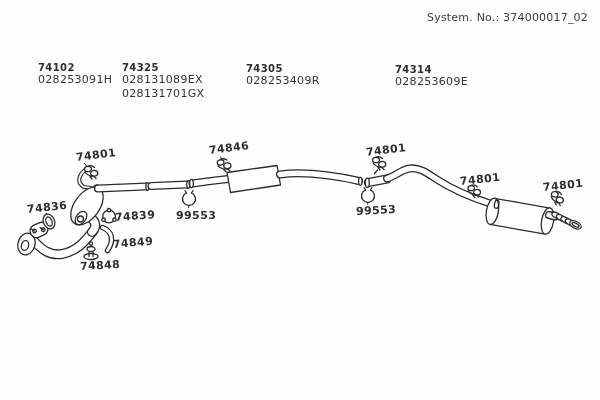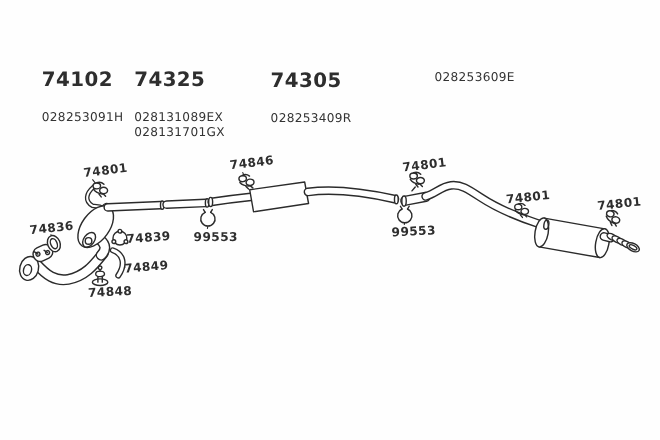--- a/index.html
+++ b/index.html
@@ -6,21 +6,21 @@
   html,body { margin:0; padding:0; background:#ffffff; }
   .page {
     position:relative; width:600px; height:400px; background:#fefefe;
     font-family:"DejaVu Sans", sans-serif; color:#2e2e2e; overflow:hidden;
   }
   .sysno {
     position:absolute; top:11px; right:12px;
     font-size:11px; color:#3c3c3c; letter-spacing:.2px;
   }
   .group { position:absolute; }
-  .group .code { font-weight:bold; font-size:18px; letter-spacing:.4px; margin-bottom:17px; }
+  .group .code { font-weight:bold; font-size:10px; letter-spacing:.4px; margin-bottom:0; }
   .group .oe   { font-size:11px; letter-spacing:.3px; line-height:13.5px; color:#333; }
   .g0 { left:38px;  top:62px; }
   .g1 { left:122px; top:62px; }
   .g2 { left:246px; top:63px; }
   .g3 { left:395px; top:64px; }
 
   .diagram { position:absolute; left:0; top:0; width:600px; height:400px; }
   .diagram svg { position:absolute; left:0; top:0; }
   .labels-layer { position:absolute; left:0; top:0; width:600px; height:400px; pointer-events:none; }
   .part-label {
@@ -41,36 +41,38 @@
   .to5 { fill:none; stroke:var(--ink); stroke-width:5.5; stroke-linecap:round; }
   .ti5 { fill:none; stroke:#fff;       stroke-width:3;   stroke-linecap:round; }
   .to4 { fill:none; stroke:var(--ink); stroke-width:4.2; stroke-linecap:round; }
   .ti4 { fill:none; stroke:#fff;       stroke-width:1.8; stroke-linecap:round; }
 </style>
 </head>
 <body>
 
 <div class="page">
 
+  <div class="sysno">System. No.: 374000017_02</div>
 
   <div>
     <div class="group g0">
       <div class="code">74102</div>
       <div class="oe">028253091H</div>
     </div>
     <div class="group g1">
       <div class="code">74325</div>
       <div class="oe">028131089EX</div>
       <div class="oe">028131701GX</div>
     </div>
     <div class="group g2">
       <div class="code">74305</div>
       <div class="oe">028253409R</div>
     </div>
     <div class="group g3">
+      <div class="code">74314</div>
       <div class="oe">028253609E</div>
     </div>
   </div>
 
   <div class="diagram">
     <svg width="600" height="400" viewBox="0 0 600 400">
       <defs>
         <g id="hanger">
           <ellipse class="fw" cx="-3" cy="-3" rx="3.4" ry="2.7"></ellipse>
           <ellipse class="fw" cx="3.2" cy="1.2" rx="3.6" ry="2.9"></ellipse>

